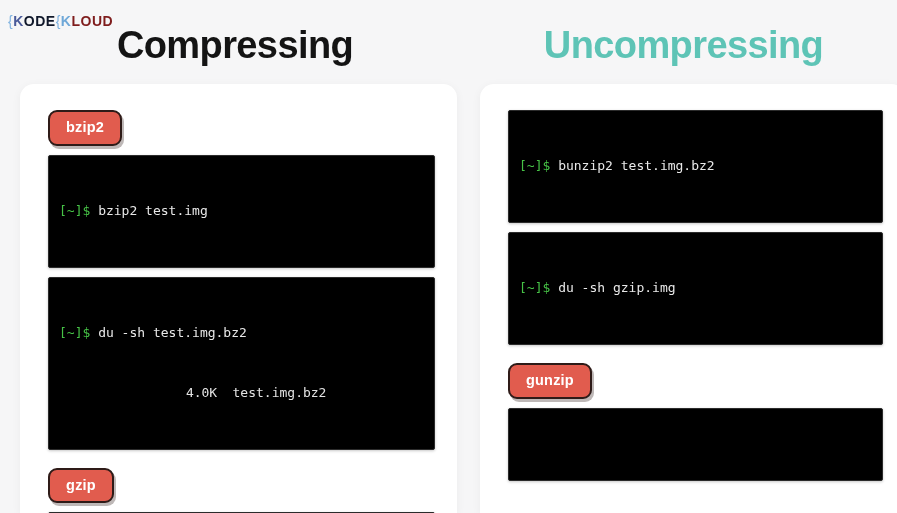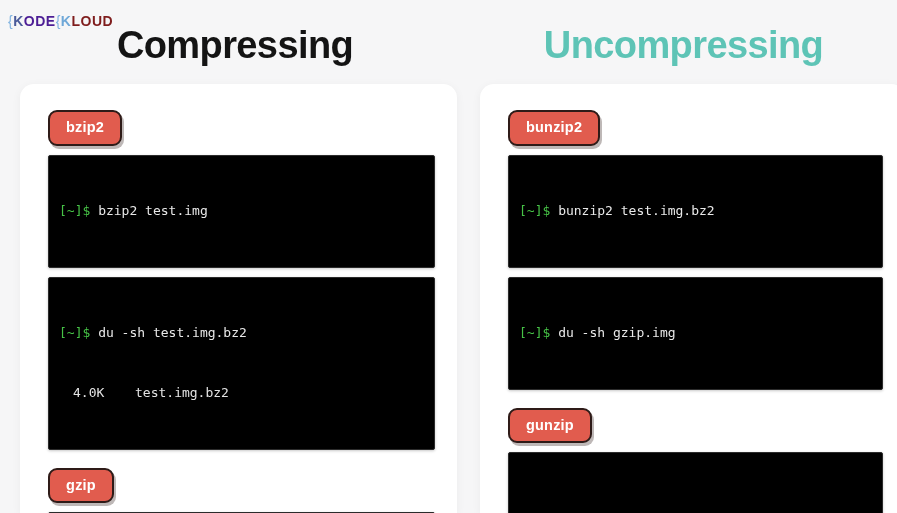--- a/index.html
+++ b/index.html
@@ -22,21 +22,21 @@
     top: 13px;
     left: 8px;
     font-family: "Liberation Sans", sans-serif;
     font-size: 14px;
     font-weight: 700;
     letter-spacing: 0.5px;
     white-space: nowrap;
   }
   .logo .br { color: #7fb2e0; font-weight: 400; }
   .logo .k1 { color: #4a5a9a; }
-  .logo .ode { color: #4c1d95; }
+  .logo .ode { color: #0f172a; }
   .logo .k2 { color: #6fa8d8; }
   .logo .loud { color: #7f1d1d; }
 
   
   .headings {
     position: absolute;
     top: 0;
     left: 0;
     width: 897px;
     height: 88px;
@@ -120,20 +120,21 @@
     font-size: 13px;
     line-height: 20px;
     white-space: pre;
     overflow: hidden;
   }
   .term-line { color: #e8e8e8; }
   .prompt { color: #46c246; }
   .term-out {
     color: #e3e3e3;
     padding-left: 14px;
+    text-align: center;
   }
 
   .out-size { display: inline-block; min-width: 62px; }
 </style>
 </head>
 <body>
 
 <div class="logo">
   <span class="br">{</span><span class="k1">K</span><span class="ode">ODE</span><span class="br">{</span><span class="k2">K</span><span class="loud">LOUD</span>
 </div>
@@ -167,21 +168,20 @@
         
       </div>
 
     </div>
   </div>
 
   <div class="card card-right">
     <div class="card-inner">
 
       <div class="group">
-        <div class="badge">bunzip2</div>
         <div class="term">
           <div class="term-line"><span class="prompt">[~]$</span> <span>bunzip2 test.img.bz2</span></div>
         </div>
         <div class="term">
           <div class="term-line"><span class="prompt">[~]$</span> <span>du -sh gzip.img</span></div>
         </div>
       </div>
 
       <div class="group">
         <div class="badge">gunzip</div>

